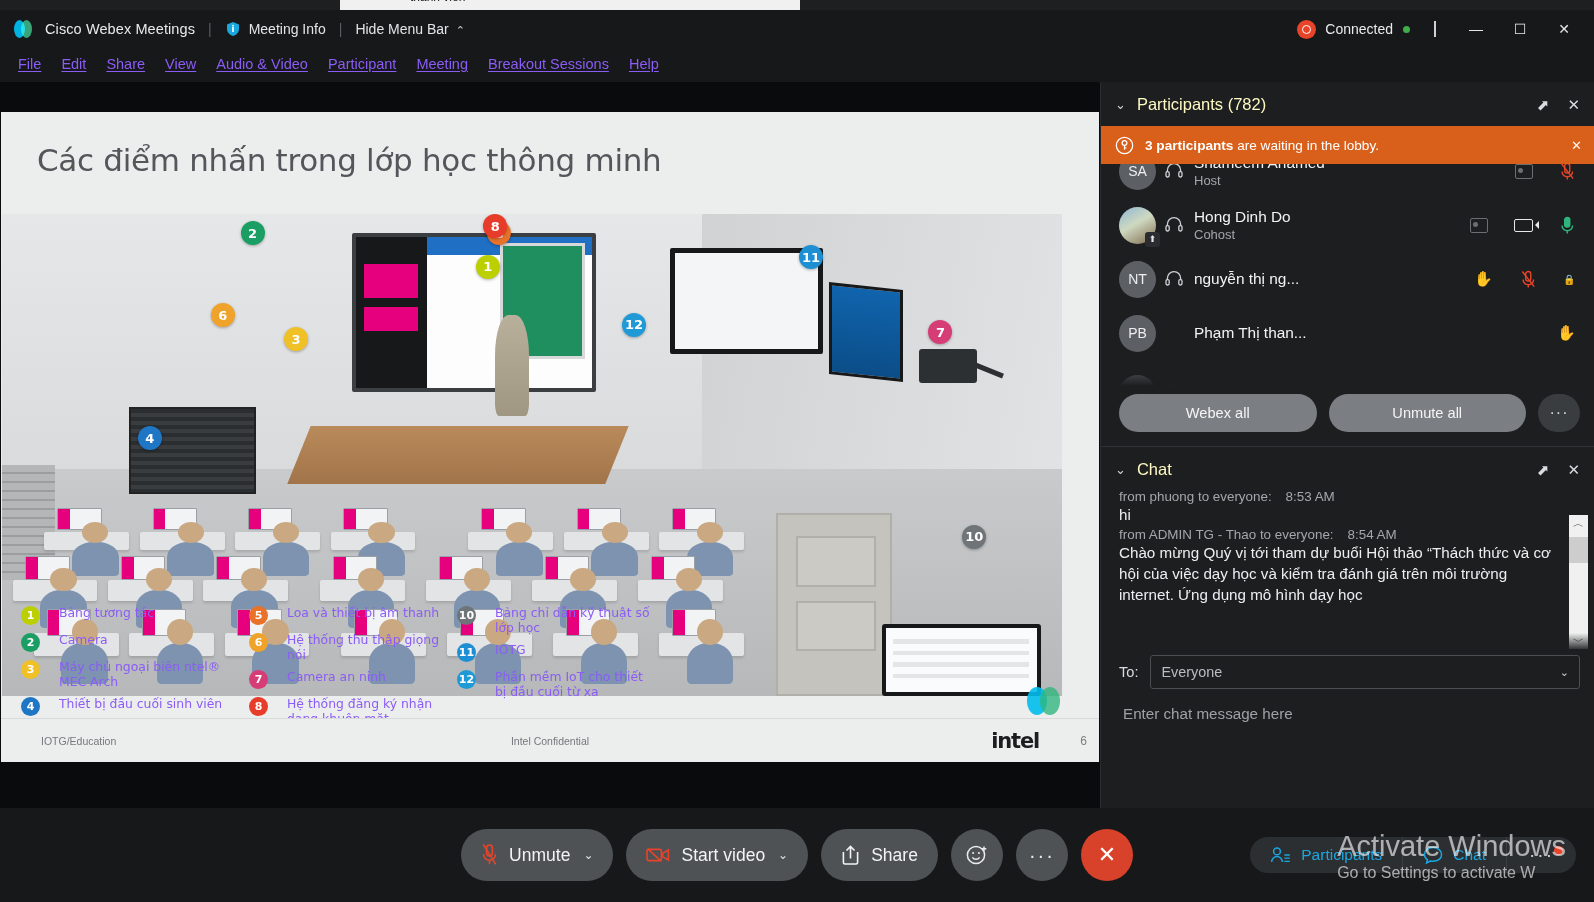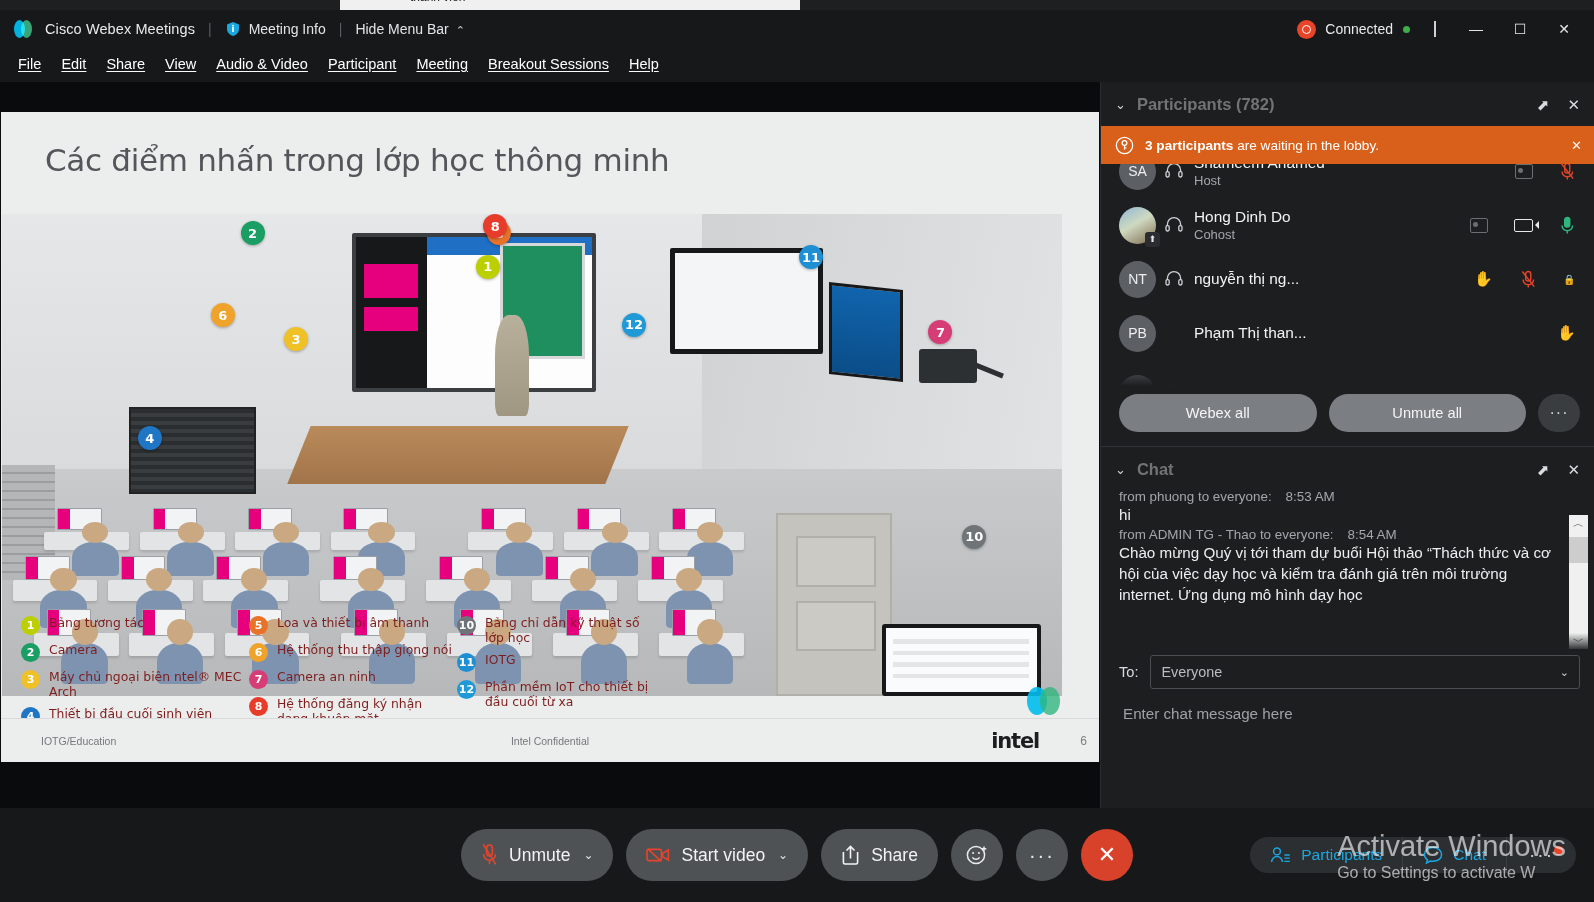--- a/index.html
+++ b/index.html
@@ -53,35 +53,35 @@
     width: 44px; height: 38px; display: flex; align-items: center; justify-content: center;
     color: #e4e6e8; font-size: 14px;
   }
 
   
   .menubar {
     position: absolute; top: 48px; left: 0; width: 1594px; height: 32px;
     background: #17181a; display: flex; align-items: center; padding-left: 8px;
   }
   .menu-item {
-    color: #ffffff; font-size: 14.5px; padding: 4px 10px; white-space: nowrap;
+    color: #8b5cf6; font-size: 14.5px; padding: 4px 10px; white-space: nowrap;
   }
   .menu-item u { text-decoration: underline; text-underline-offset: 2px; }
 
   
   .stage {
     position: absolute; top: 82px; left: 0; width: 1100px; height: 726px;
     background: #0a0b0c; padding: 30px 0 0 0;
   }
   .slide {
     position: absolute; top: 30px; left: 1px; width: 1098px; height: 650px;
     background: #eceded; overflow: hidden;
   }
   .slide-title {
-    position: absolute; top: 30px; left: 44px;
+    position: absolute; top: 30px; left: 36px;
     font-size: 31px; color: #53565a; font-weight: 400;
     font-family: "DejaVu Sans", sans-serif; letter-spacing: -.3px;
   }
 
   
   .room {
     position: absolute; top: 102px; left: 1px; width: 1060px; height: 482px;
     background: linear-gradient(#dcdedf 0%, #d3d5d6 38%, #c9cbcc 60%, #bfc1c2 100%);
     overflow: hidden;
   }
@@ -175,22 +175,22 @@
   }
   .lg-col { display: flex; flex-direction: column; }
   .lg-col.c1 { width: 228px; } .lg-col.c2 { width: 208px; } .lg-col.c3 { width: 200px; }
   .lg-row { display: flex; align-items: flex-start; margin-bottom: 8px; }
   .lg-badge {
     width: 19px; height: 19px; border-radius: 50%; color: #fff;
     font-size: 11px; font-weight: 600; display: flex; align-items: center;
     justify-content: center; margin-right: 9px; flex: none;
     font-family: "DejaVu Sans", sans-serif;
   }
-  .lg-txt { color: #7f1d1d; font-size: 12.4px; line-height: 14.5px;
-    font-family: "DejaVu Sans", sans-serif; }
+  .lg-txt { color: #8b5cf6; font-size: 12.4px; line-height: 14.5px;
+    font-family: "DejaVu Sans", sans-serif; margin-left: 10px; }
 
   .slide-foot {
     position: absolute; left: 0; bottom: 0; width: 1098px; height: 44px;
     background: #eceded; border-top: 1px solid #d8dadb;
     display: flex; align-items: center;
   }
   .foot-l { position: absolute; left: 40px; color: #75797d; font-size: 10.5px; }
   .foot-c { position: absolute; left: 0; right: 0; text-align: center; color: #75797d; font-size: 10.5px; }
   .intel-logo {
     position: absolute; right: 60px; color: #1b1d1f; font-size: 21px;
@@ -202,21 +202,21 @@
   
   .rpanel {
     position: absolute; top: 82px; right: 0; width: 494px; height: 726px;
     background: #1c1e20; border-left: 1px solid #2a2c2f;
   }
   .ph {
     height: 44px; display: flex; align-items: center; padding: 0 14px;
     background: #1c1e20;
   }
   .ph .chev { color: #d2d5d8; font-size: 13px; margin-right: 11px; }
-  .ph .ttl { color: #737373; font-size: 16.5px; font-weight: 700; }
+  .ph .ttl { color: #fef9c3; font-size: 16.5px; font-weight: 400; }
   .ph .acts { margin-left: auto; display: flex; align-items: center; gap: 18px; }
   .ph .acts span { color: #d9dcdf; font-size: 15px; line-height: 1; }
 
   .lobby {
     margin: 0 0 0 0; height: 38px; background: #d9601b;
     display: flex; align-items: center; padding: 0 12px 0 14px; color: #fff;
   }
   .lobby .key { width: 19px; height: 19px; margin-right: 11px; flex: none; }
   .lobby .txt { font-size: 13.6px; }
   .lobby .txt b { font-weight: 700; }

